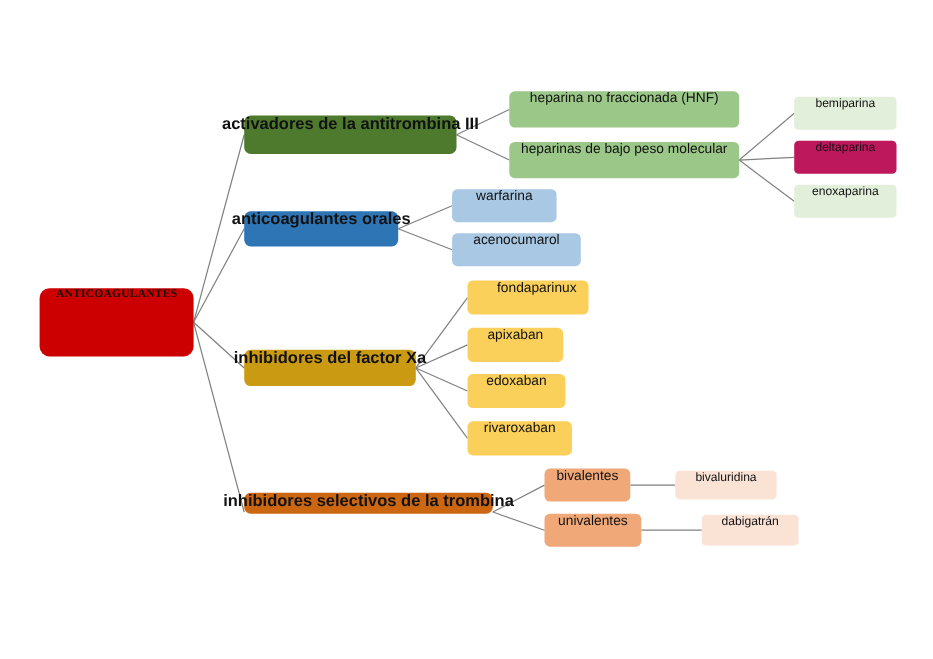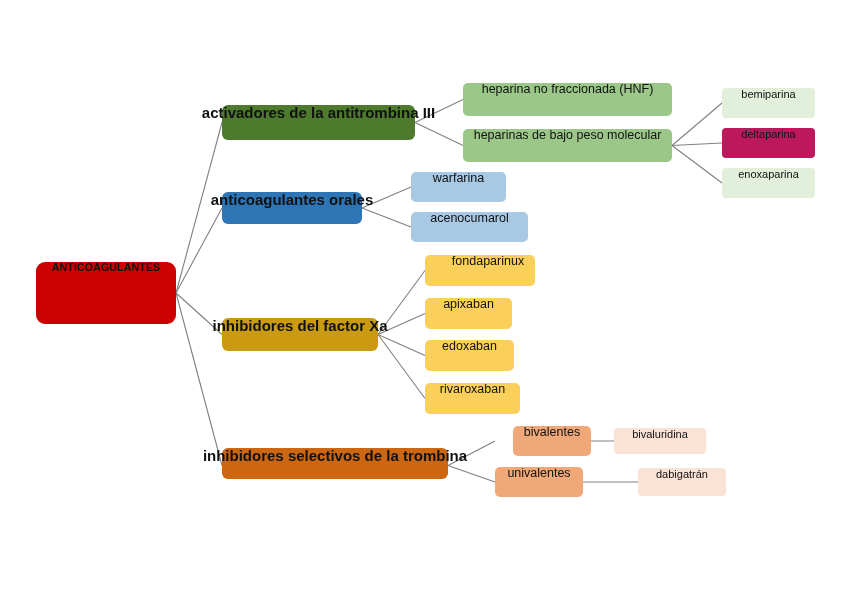--- a/index.html
+++ b/index.html
@@ -38,20 +38,21 @@
     border-radius: 7px;
     padding: 0 8px;
   }
   
   .n-root {
     background: #CC0000;
     border-radius: 9px;
     font-size: 10.5px;
     font-weight: bold;
     letter-spacing: 0.2px;
+    font-family: Liberation Serif, serif;
   }
   
   .n-l1 {
     font-size: 15px;
     font-weight: bold;
     border-radius: 6px;
   }
   
   .n-l2 {
     font-size: 12.5px;
@@ -127,24 +128,24 @@
       </div>
       <div class="node n-l2 " style="left: 425px; top: 298px; width: 87px; height: 31px; background: rgb(251, 208, 90);">
         <span>apixaban</span>
       </div>
       <div class="node n-l2 " style="left: 425px; top: 340px; width: 89px; height: 31px; background: rgb(251, 208, 90);">
         <span>edoxaban</span>
       </div>
       <div class="node n-l2 " style="left: 425px; top: 383px; width: 95px; height: 31px; background: rgb(251, 208, 90);">
         <span>rivaroxaban</span>
       </div>
-      <div class="node n-l1 " style="left: 222px; top: 448px; width: 226px; height: 31px; background: rgb(204, 102, 17);">
+      <div class="node n-l1 " style="left: 222px; top: 448px; width: 226px; height: 19px; background: rgb(204, 102, 17);">
         <span>inhibidores selectivos de la trombina</span>
       </div>
-      <div class="node n-l2 " style="left: 513px; top: 426px; width: 78px; height: 30px; background: rgb(240, 168, 120);">
+      <div class="node n-l2 " style="left: 495px; top: 426px; width: 78px; height: 30px; background: rgb(240, 168, 120);">
         <span>bivalentes</span>
       </div>
       <div class="node n-l3 " style="left: 614px; top: 428px; width: 92px; height: 26px; background: rgb(250, 226, 213);">
         <span>bivaluridina</span>
       </div>
       <div class="node n-l2 " style="left: 495px; top: 467px; width: 88px; height: 30px; background: rgb(240, 168, 120);">
         <span>univalentes</span>
       </div>
       <div class="node n-l3 " style="left: 638px; top: 468px; width: 88px; height: 28px; background: rgb(250, 226, 213);">
         <span>dabigatrán</span>

